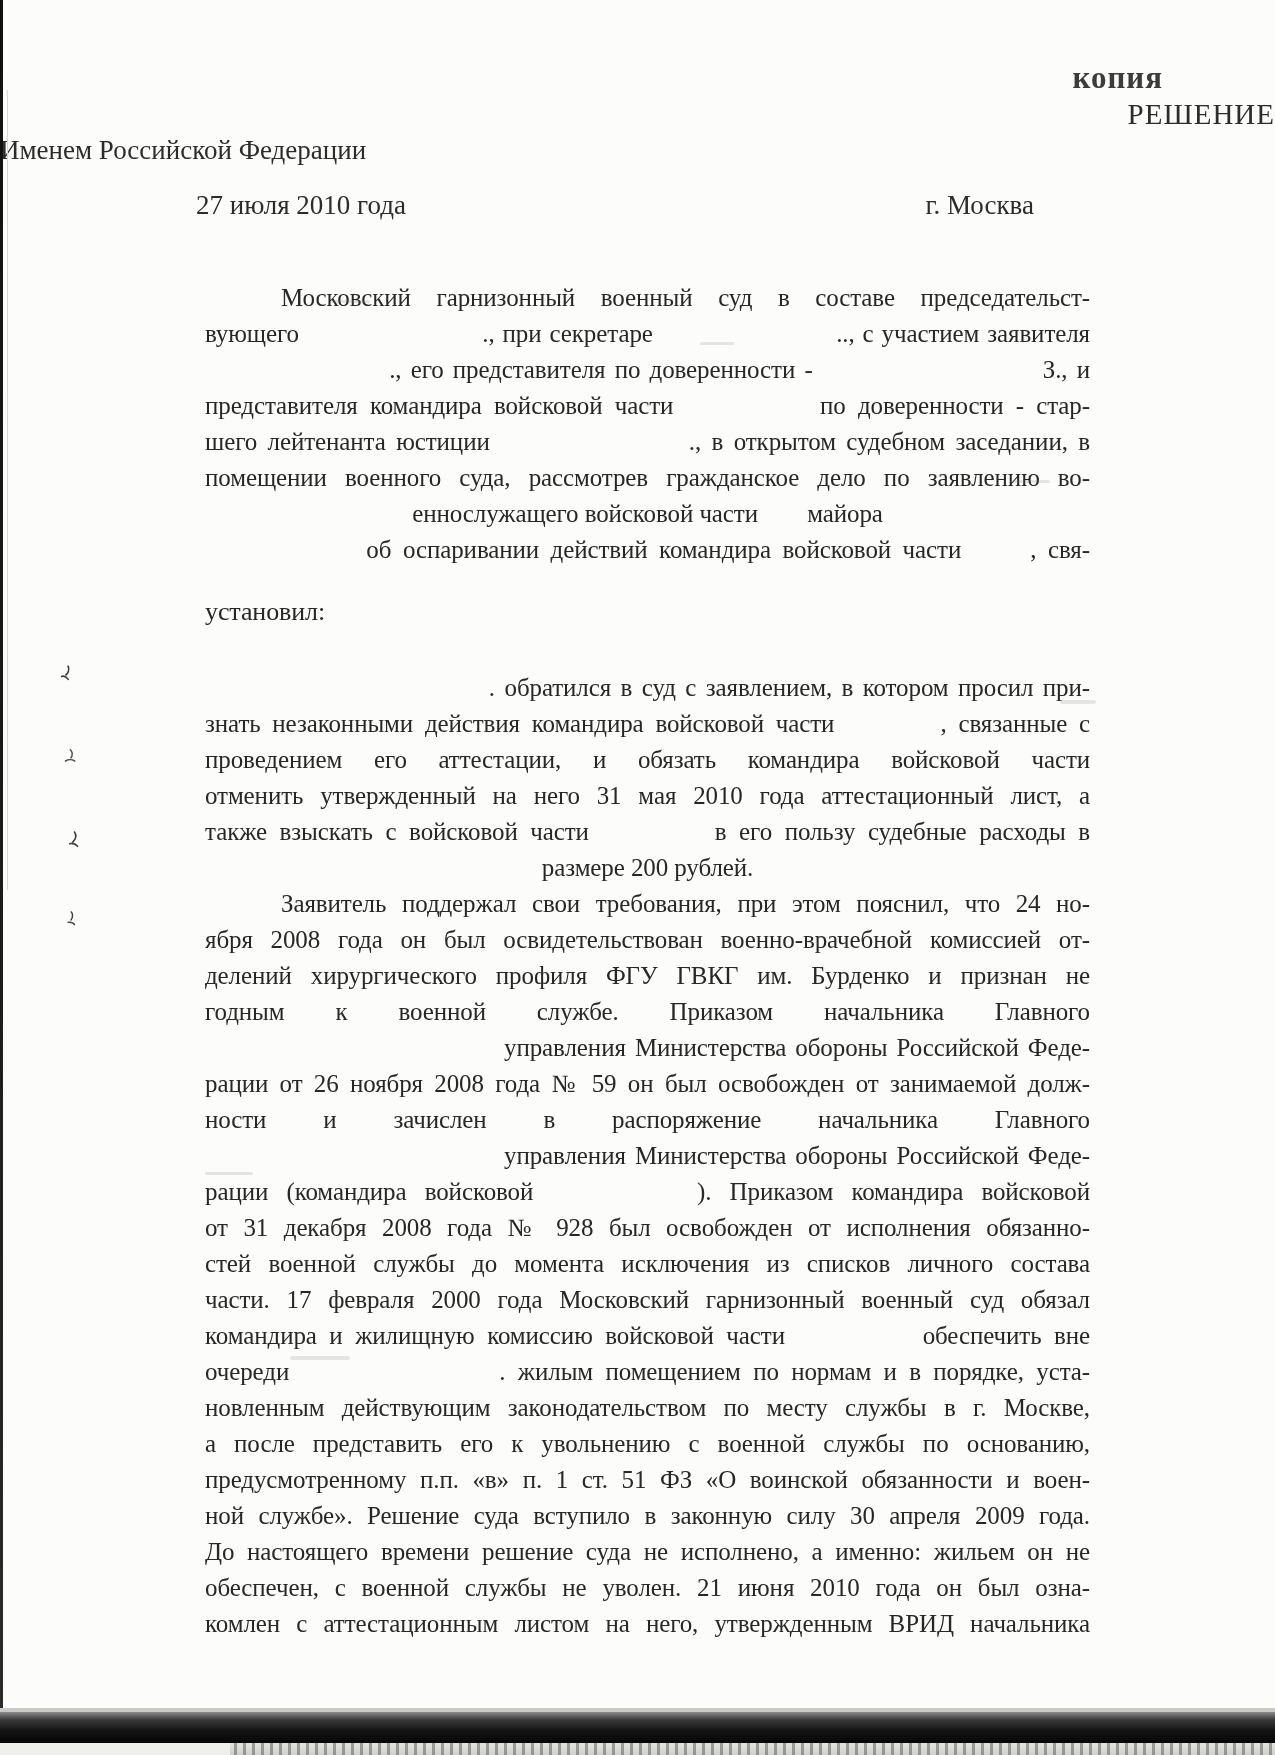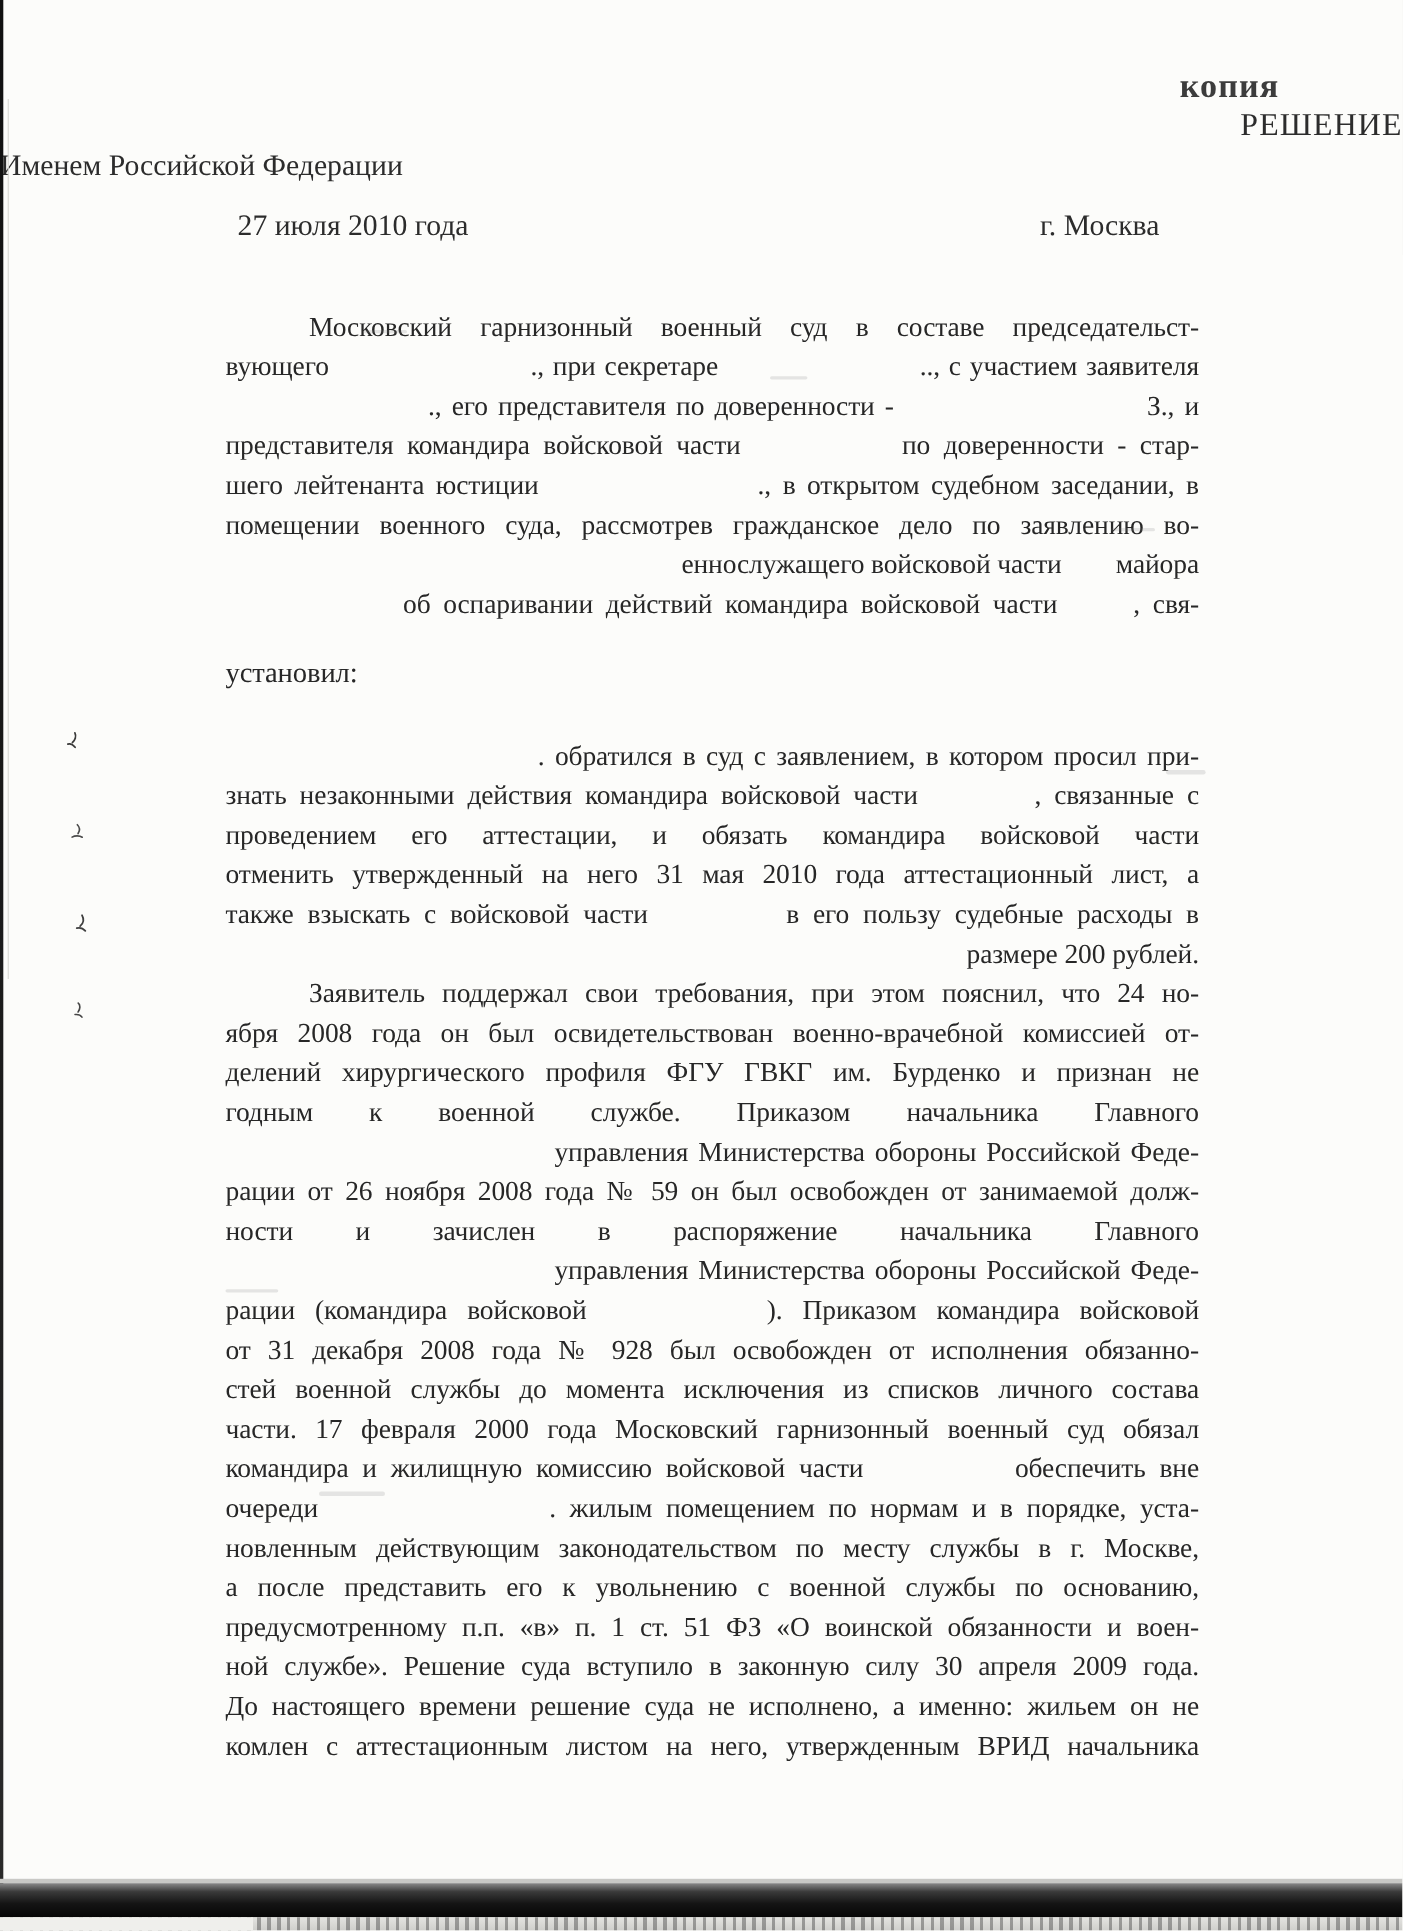--- a/index.html
+++ b/index.html
@@ -19,30 +19,30 @@
   }
   .title{
     position:absolute;top:98px;left:0;width:100%;
     text-align:right;font-size:29px;letter-spacing:1px;color:#2c2c2c;
   }
   .subtitle{
     position:absolute;top:135px;left:0;width:100%;
     text-align:left;font-size:27px;color:#2c2c2c;
   }
   .dateline{
-    position:absolute;top:190px;left:216px;width:838px;
+    position:absolute;top:190px;left:196px;width:838px;
     display:flex;justify-content:space-between;
     font-size:27px;color:#2c2c2c;
   }
   
   .textbody{
     position:absolute;top:280px;left:205px;width:885px;
     font-size:25px;line-height:36px;letter-spacing:-0.1px;color:#272727;
   }
-  .line{text-align:right;white-space:normal;}
+  .line{text-align:center;white-space:normal;}
   .line.just{text-align:justify;text-align-last:justify;}
   .line.ind{text-indent:76px;}
   .heading{
     margin-top:26px;margin-bottom:40px;
     font-size:26px;
   }
   
   .edge-left{
     position:absolute;left:0;top:0;width:3px;height:1714px;
     background:linear-gradient(180deg,#101010 0%,#1d1d1d 60%,#2a2a2a 100%);
@@ -129,20 +129,21 @@
         <div class="line just">от 31 декабря 2008 года № 928 был освобожден  от исполнения  обязанно-</div>
         <div class="line just">стей военной службы до момента исключения из списков личного состава</div>
         <div class="line just">части. 17 февраля 2000 года Московский гарнизонный военный суд обязал</div>
         <div class="line just">командира и жилищную комиссию войсковой части &nbsp;&nbsp;&nbsp;&nbsp;&nbsp;&nbsp;&nbsp;&nbsp;&nbsp; обеспечить вне</div>
         <div class="line just">очереди &nbsp;&nbsp;&nbsp;&nbsp;&nbsp;&nbsp;&nbsp;&nbsp;&nbsp;&nbsp;&nbsp;&nbsp;&nbsp;&nbsp;&nbsp;&nbsp;. жилым помещением по нормам и в порядке, уста-</div>
         <div class="line just">новленным действующим законодательством по месту службы в г. Москве,</div>
         <div class="line just">а после представить его к увольнению с военной службы по основанию,</div>
         <div class="line just">предусмотренному п.п. «в» п. 1 ст. 51 ФЗ «О воинской обязанности и воен-</div>
         <div class="line just">ной службе». Решение суда вступило в законную силу 30 апреля 2009 года.</div>
         <div class="line just">До настоящего времени решение суда не исполнено, а именно: жильем он не</div>
+        <div class="line just">обеспечен, с военной службы не уволен. 21 июня 2010 года он был озна-</div>
         <div class="line just">комлен с аттестационным листом на него, утвержденным ВРИД начальника</div>
       </div>
   </div>
 
   <div class="mark m1">
     <svg viewBox="0 0 16 20">
         <path d="M9 2 C11 5 10 9 8 11 M4 13 C6 12 9 13 11 15" stroke="#3a3a3a" stroke-width="1.6" fill="none" stroke-linecap="round"></path>
       </svg>
   </div>
   <div class="mark m2">

